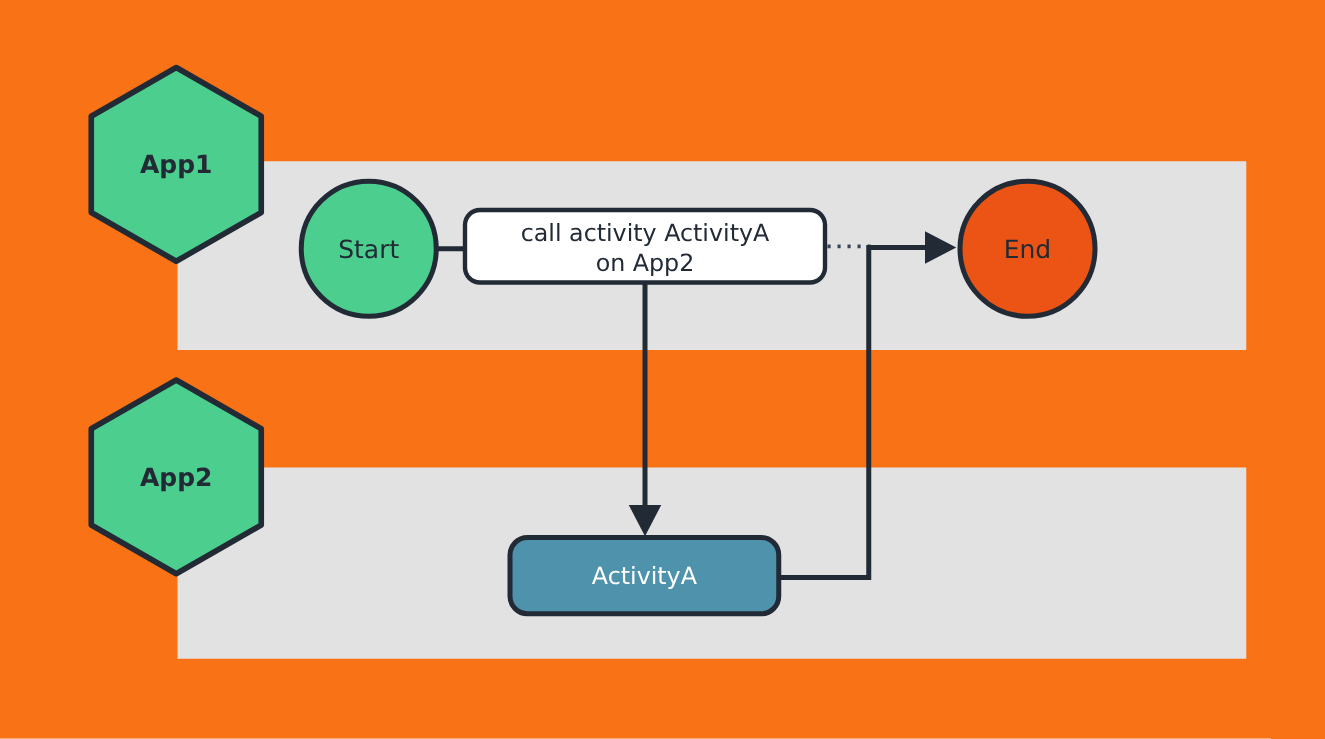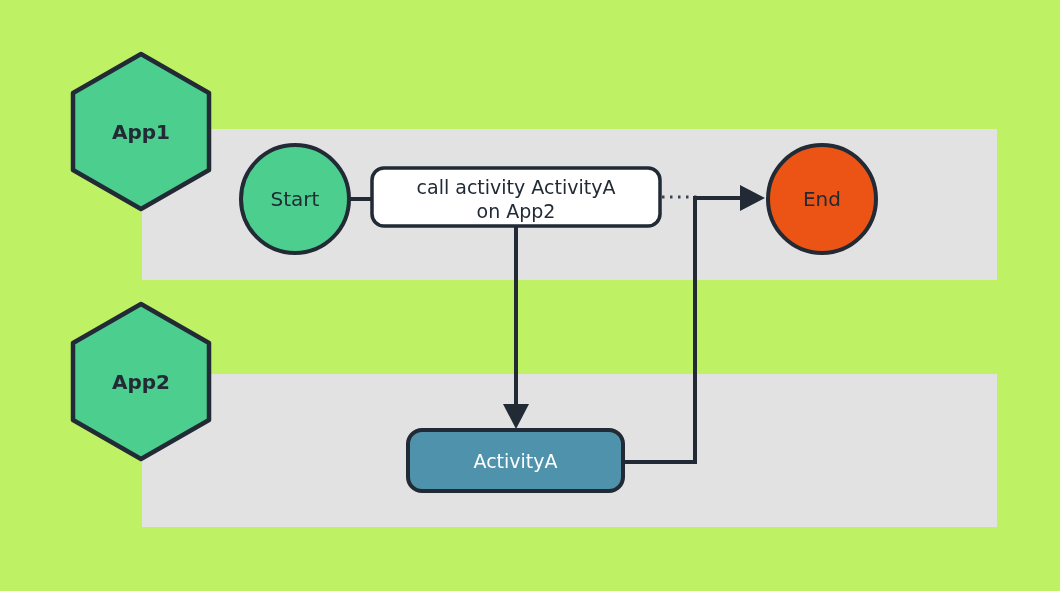--- a/index.html
+++ b/index.html
@@ -7,21 +7,21 @@
     padding: 0;
     background: #ffffff;
     width: 1060px;
     height: 591px;
     overflow: hidden;
   }
   .stage {
     position: relative;
     width: 1060px;
     height: 591px;
-    background: #bef264;
+    background: #f97316;
   }
   svg { display: block; }
   .dlabel {
     font-family: "DejaVu Sans", "Liberation Sans", sans-serif;
     font-size: 19px;
     font-weight: normal;
   }
   .dlabel-lg {
     font-family: "DejaVu Sans", "Liberation Sans", sans-serif;
     font-size: 20px;

